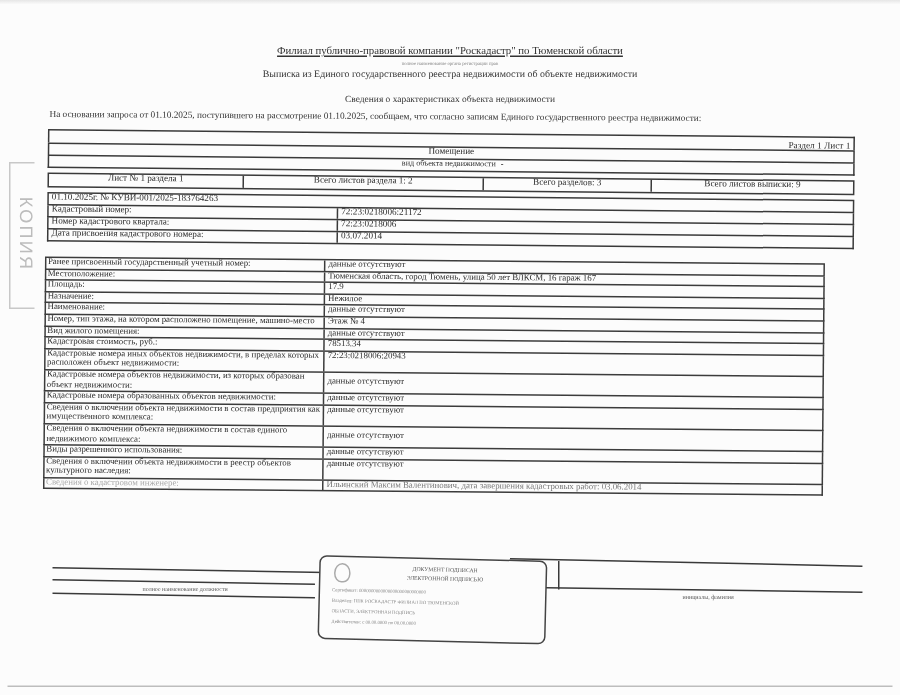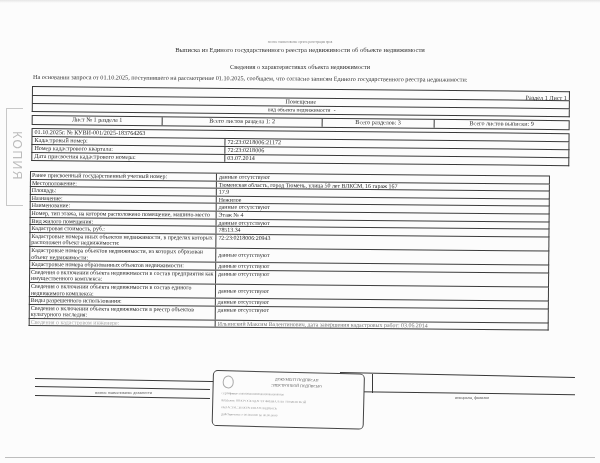--- a/index.html
+++ b/index.html
@@ -58,20 +58,21 @@
   .ecp .t1 { position: absolute; left: 28px; top: 5px; width: 110px; text-align: center; font-size: 3.8px; color: #555; }
   .ecp .t2 { position: absolute; left: 28px; top: 11px; width: 110px; text-align: center; font-size: 3.8px; color: #555; }
   .ecp .t { position: absolute; left: 8px; width: 130px; font-size: 3.2px; color: #888; white-space: nowrap; overflow: hidden; }
 </style>
 </head>
 <body>
 
 <div class="page">
   <div class="top-edge"></div>
 
+  <div class="hdr-org">Филиал публично-правовой компании "Роскадастр" по Тюменской области</div>
   <div class="hdr-sub">полное наименование органа регистрации прав</div>
   <div class="hdr-title">Выписка из Единого государственного реестра недвижимости об объекте недвижимости</div>
   <div class="hdr-info">Сведения о характеристиках объекта недвижимости</div>
   <div class="hdr-req">На основании запроса от 01.10.2025, поступившего на рассмотрение 01.10.2025, сообщаем, что согласно записям Единого государственного реестра недвижимости:</div>
 
   <div class="copy-stamp">
     <span>КОПИЯ</span>
   </div>
 
   <div class="doc">

